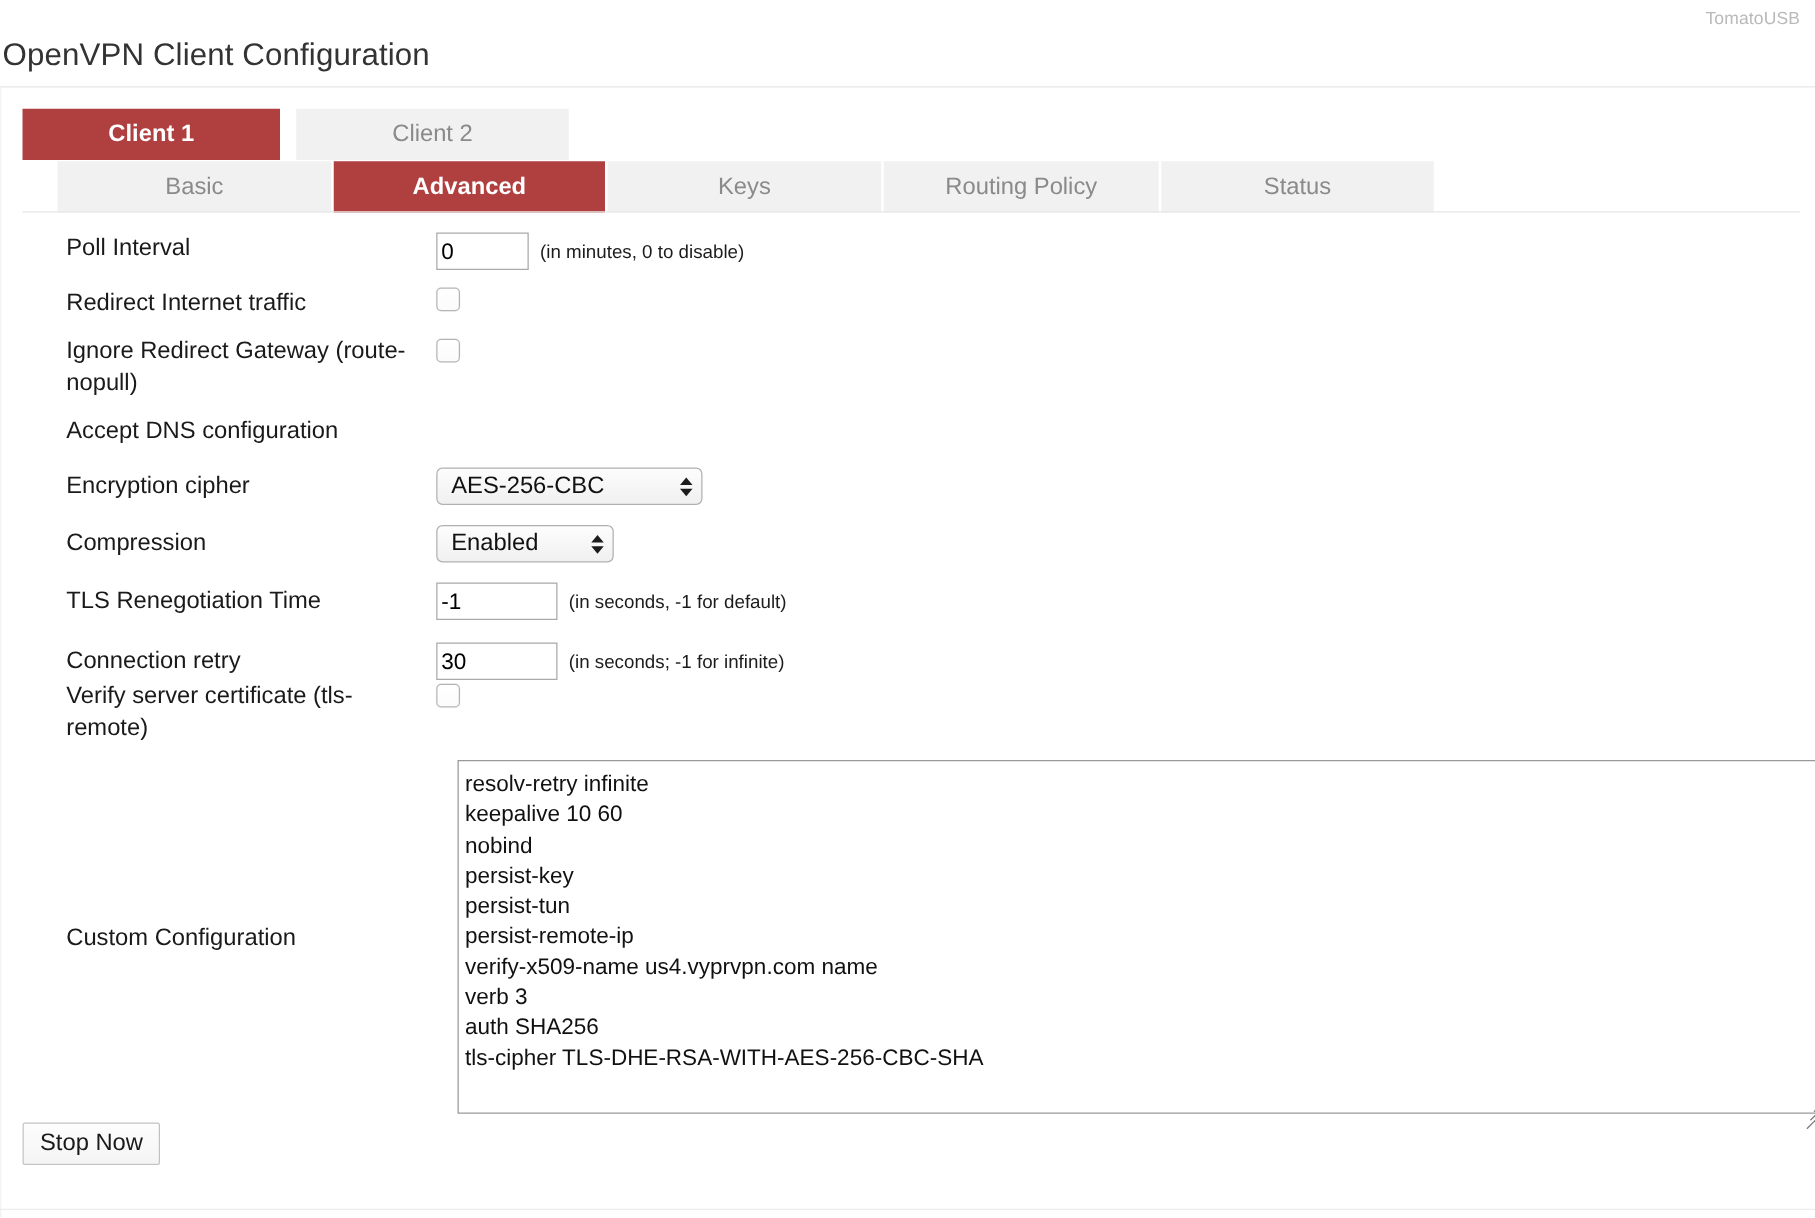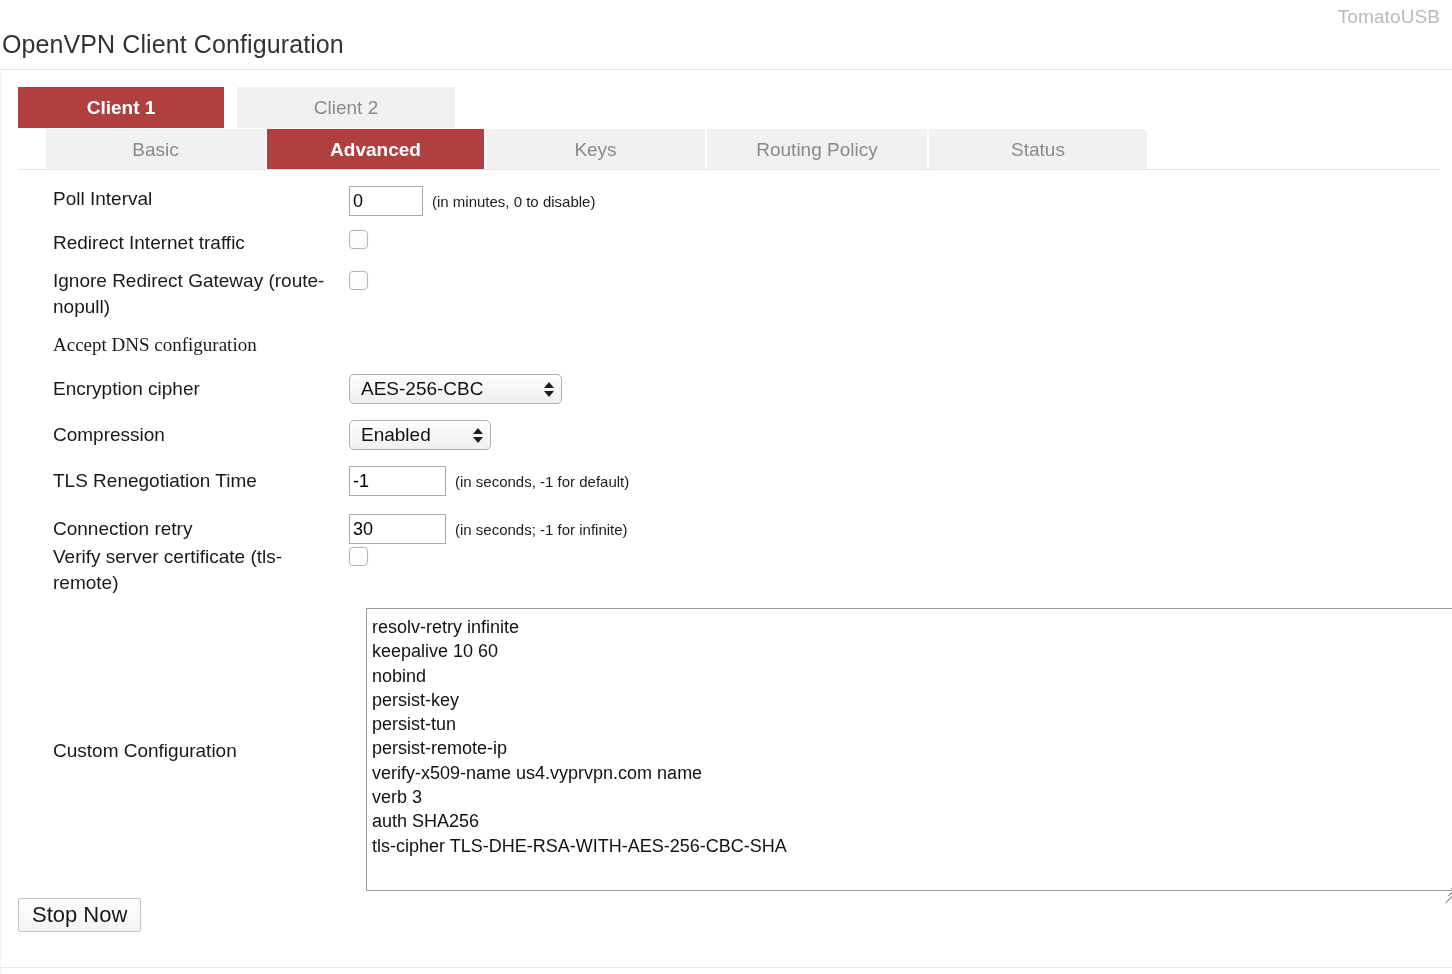--- a/index.html
+++ b/index.html
@@ -20,21 +20,21 @@
   .topbar {
     position: relative;
     height: 70px;
     border-bottom: 1px solid #e8e8e8;
     box-sizing: border-box;
   }
   .brand {
     position: absolute;
     right: 12px;
     top: 6px;
-    font-size: 19px;
+    font-size: 14px;
     color: #b9b9b9;
     letter-spacing: .1px;
   }
   .page-title {
     position: absolute;
     left: 2px;
     top: 30px;
     font-size: 25px;
     font-weight: 400;
     color: #333333;
@@ -226,21 +226,21 @@
     position: absolute;
     left: 18px;
     top: 0;
     height: 34px;
     box-sizing: border-box;
     padding: 0 13px;
     border: 1px solid #c2c2c2;
     border-radius: 2px;
     background: linear-gradient(#fdfdfd, #f4f4f4);
     font-family: "Liberation Sans", sans-serif;
-    font-size: 22px;
+    font-size: 19px;
     color: #1a1a1a;
     cursor: pointer;
   }
   .bottom-rule {
     position: absolute;
     left: 0;
     right: 0;
     top: 967px;
     height: 1px;
     background: #ececec;
@@ -313,21 +313,21 @@
     </div>
   </div>
 
   <div class="frow" style="margin-top:12px;">
     <div class="flabel" style="line-height:26px;">Ignore Redirect Gateway (route-nopull)</div>
     <div class="fctl" style="align-items:flex-start; padding-top:3px;">
       <div class="cbox"></div>
     </div>
   </div>
 
-  <div class="frow" style="margin-top:12px; align-items:center;font-family:Liberation Serif, serif;">
+  <div class="frow" style="margin-top:12px; align-items:center;">
     <div class="flabel">Accept DNS configuration</div>
   </div>
 
   <div class="frow" style="margin-top:16px; align-items:center;">
     <div class="flabel">Encryption cipher</div>
     <div class="fctl">
       <div class="sel w-cipher">
         <span class="sel-val">AES-256-CBC</span>
         <span class="arrows">
           <span class="up"></span>

